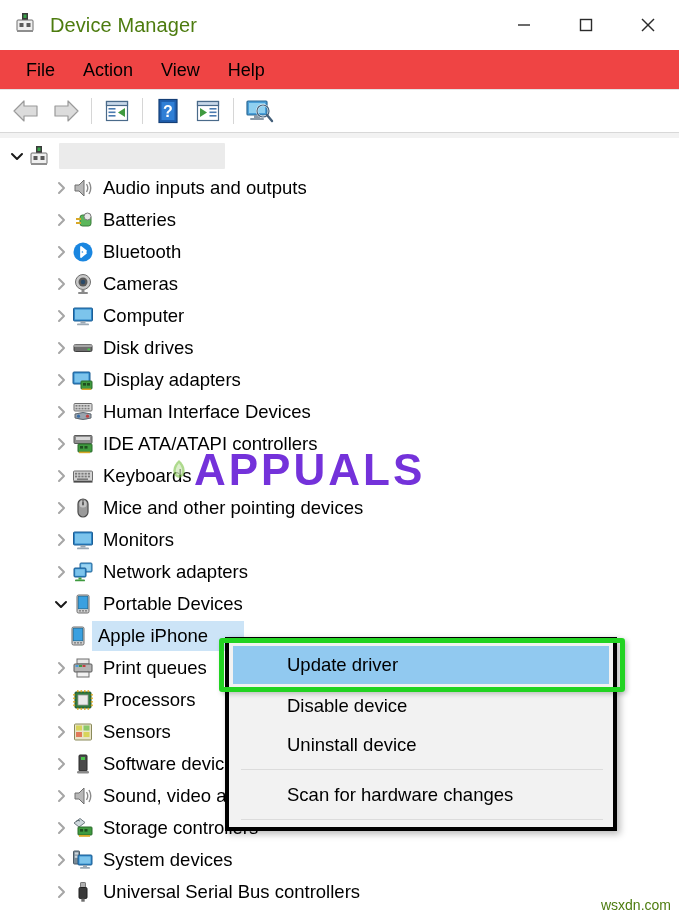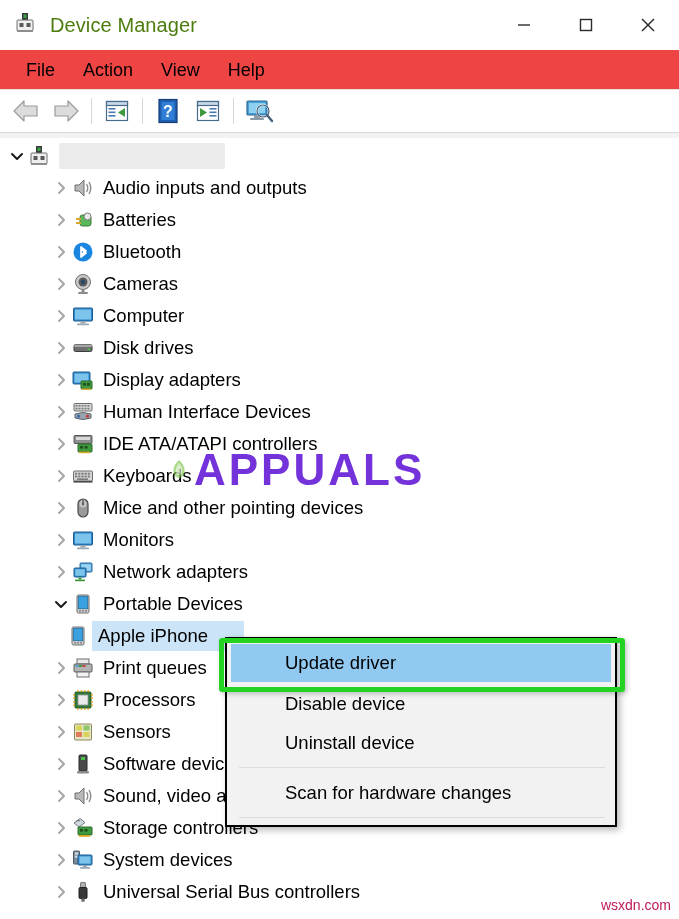--- a/index.html
+++ b/index.html
@@ -146,21 +146,21 @@
 
   
   .ic { width: 22px; height: 22px; display: block; }
 
   
   #ctxmenu {
     position: absolute;
     left: 225px; top: 637px;
     width: 392px;
     background: #f2f2f2;
-    border: 2px solid #000000;
+    border: 4px solid #000000;
     box-shadow: 3px 3px 7px rgba(0,0,0,0.28);
     padding: 3px 0 2px 0;
     z-index: 20;
   }
   .ctx-item {
     height: 39px;
     display: flex; align-items: center;
     padding-left: 58px;
     font-size: 18.5px;
     color: #000000;
@@ -207,21 +207,21 @@
   }
   #appuals-logo {
     width: 30px; height: 30px;
     margin-left: -34px; margin-top: 2px;
     opacity: 0.85;
   }
   #site-wm {
     position: absolute;
     right: 8px; bottom: 6px;
     font-size: 14px;
-    color: #be185d;
+    color: #4d7c0f;
     z-index: 12;
     pointer-events: none;
     font-family: "Liberation Sans", sans-serif;
   }
 </style>
 </head>
 <body>
 
 <div id="app">
 

